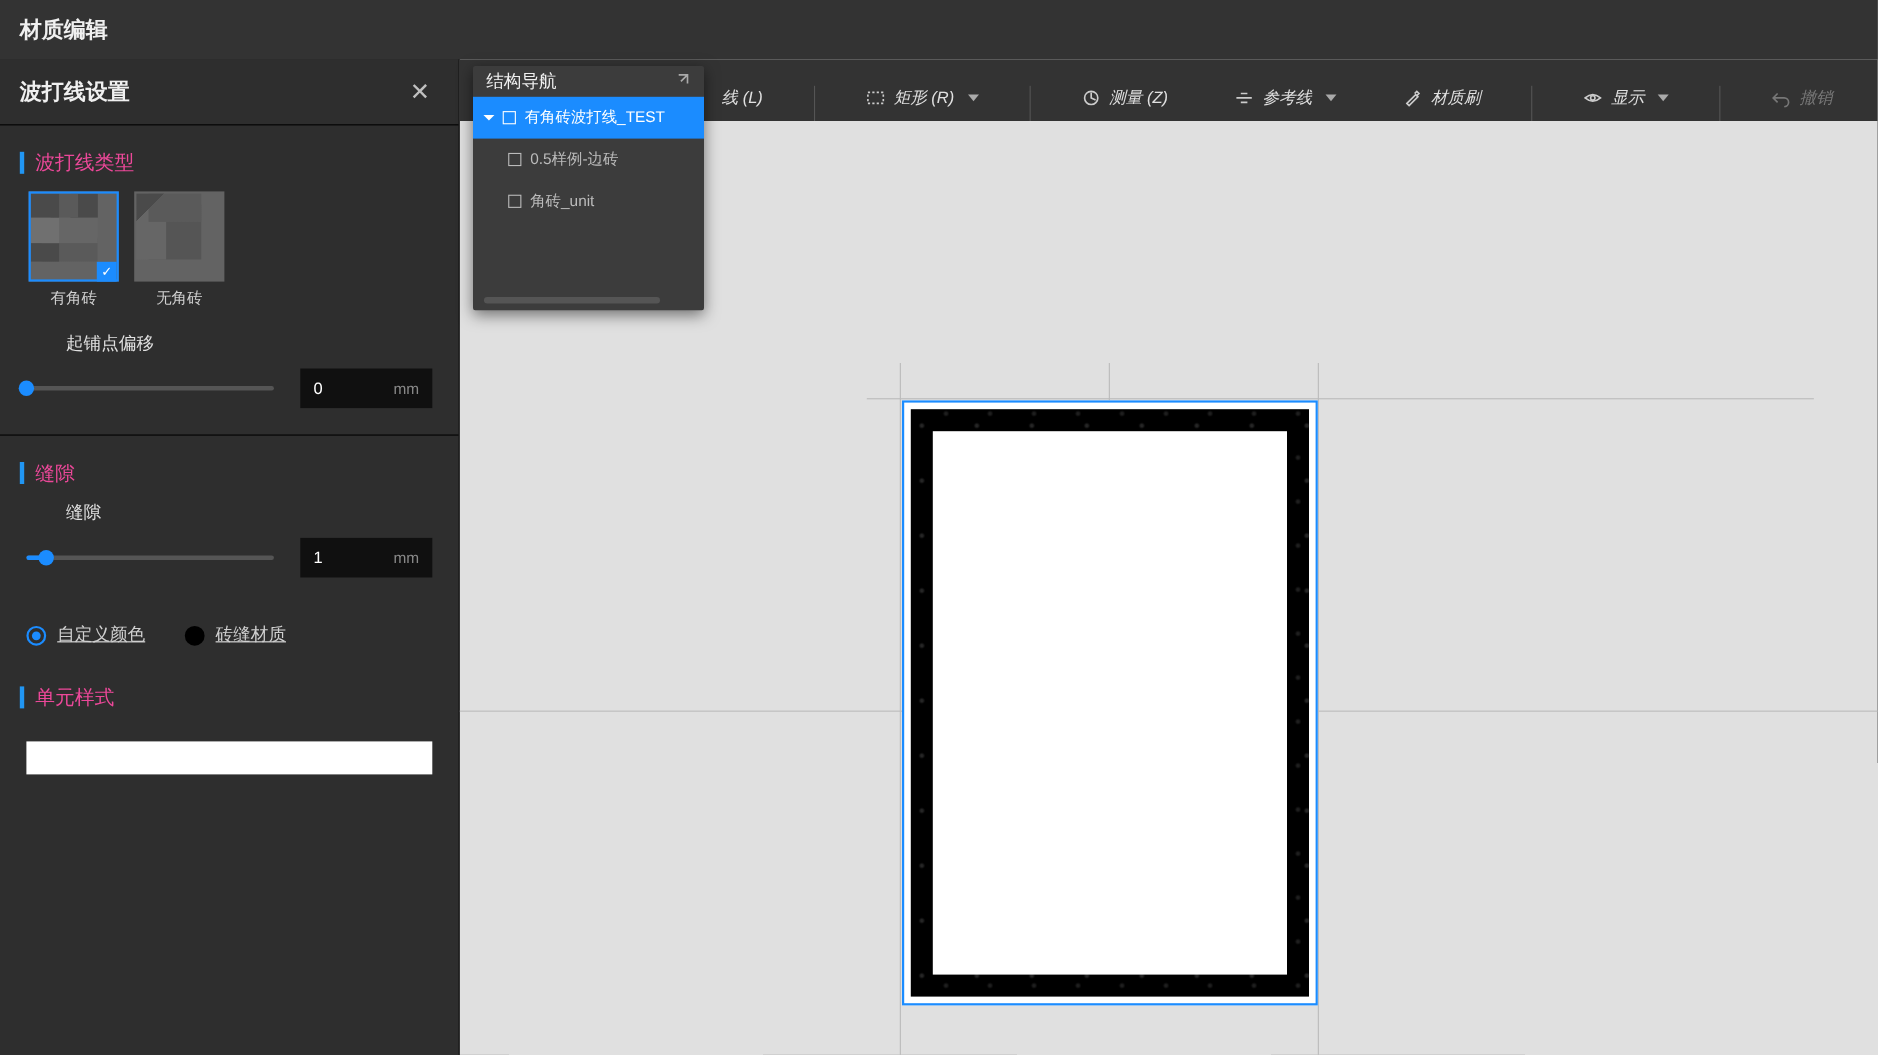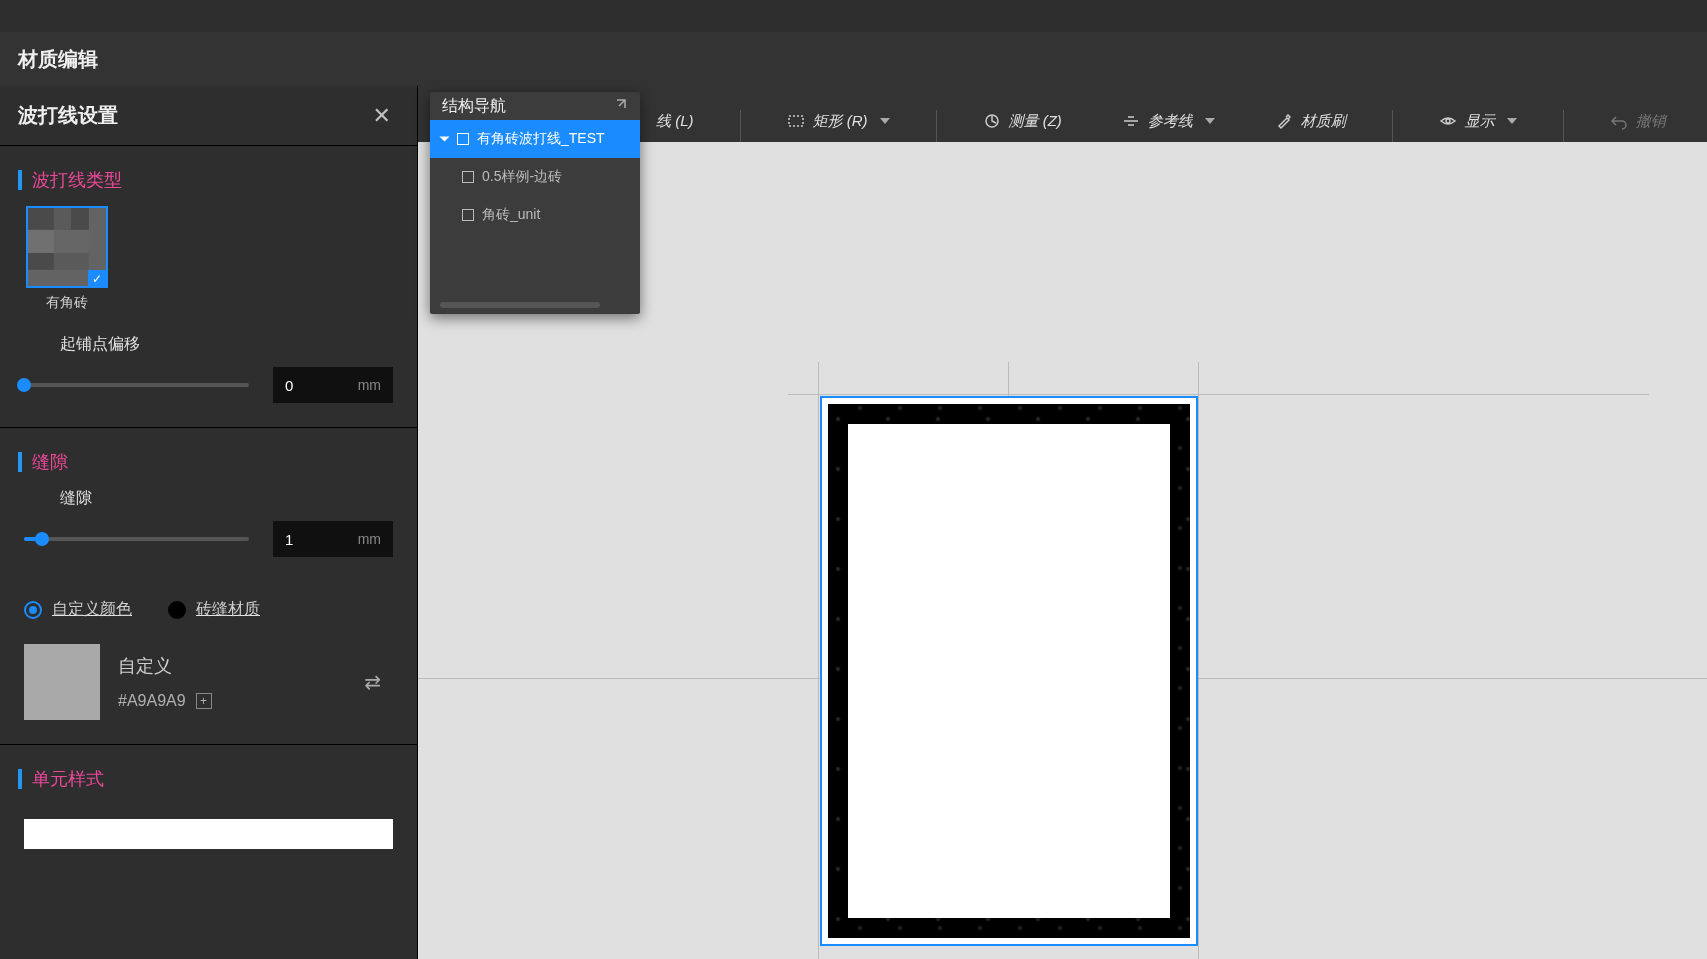--- a/index.html
+++ b/index.html
@@ -13,21 +13,20 @@
   position: relative;
 }
 
 
 .header {
   height: 54px;
   background: #333333;
   padding: 0 18px;
   display: flex;
   align-items: center;
-  margin-top: 32px;
 }
 .header-title {
   font-size: 20px;
   font-weight: 600;
   color: #f0f0f0;
 }
 
 
 .main-wrap {
   display: flex;
@@ -443,20 +442,24 @@
         <div class="panel-title">波打线设置</div>
         <div class="close-x">✕</div>
       </div>
 
       <div class="section-title">波打线类型</div>
       <div class="tile-type-row">
         <div class="tile-type selected">
           <div class="tile-thumb pat-a"></div>
           <div class="check">✓</div>
           <div class="tile-label">有角砖</div>
+        </div>
+        <div class="tile-type">
+          <div class="tile-thumb pat-b"></div>
+          <div class="tile-label">无角砖</div>
         </div>
       </div>
 
       <div class="prop-block">
         <div class="prop-label">起铺点偏移</div>
         <div class="slider-row">
           <div class="slider-track">
             <div class="slider-fill" style="width:0%"></div>
             <div class="slider-thumb" style="left:0%"></div>
           </div>
@@ -484,31 +487,20 @@
       <div class="radio-row">
         <div class="radio-item selected">
           <span class="radio-dot"></span>
           <span>自定义颜色</span>
         </div>
         <div class="radio-item">
           <span class="radio-dot solid"></span>
           <span>砖缝材质</span>
         </div>
       </div>
-      <div class="swatch-row">
-        <div class="swatch"></div>
-        <div class="swatch-info">
-          <div class="swatch-title">自定义</div>
-          <div class="swatch-hex">
-            <span>#A9A9A9</span>
-            <span style="border:1px solid #888;width:16px;height:16px;display:inline-flex;align-items:center;justify-content:center;font-size:12px;">+</span>
-          </div>
-        </div>
-        <div class="swap-icon">⇄</div>
-      </div>
 
       <div class="section-title">单元样式</div>
       <div class="unit-preview"></div>
     </div>
   </div>
 
   <div class="canvas-area">
 
     <div class="toolbar">
       <div class="tool-btn">

